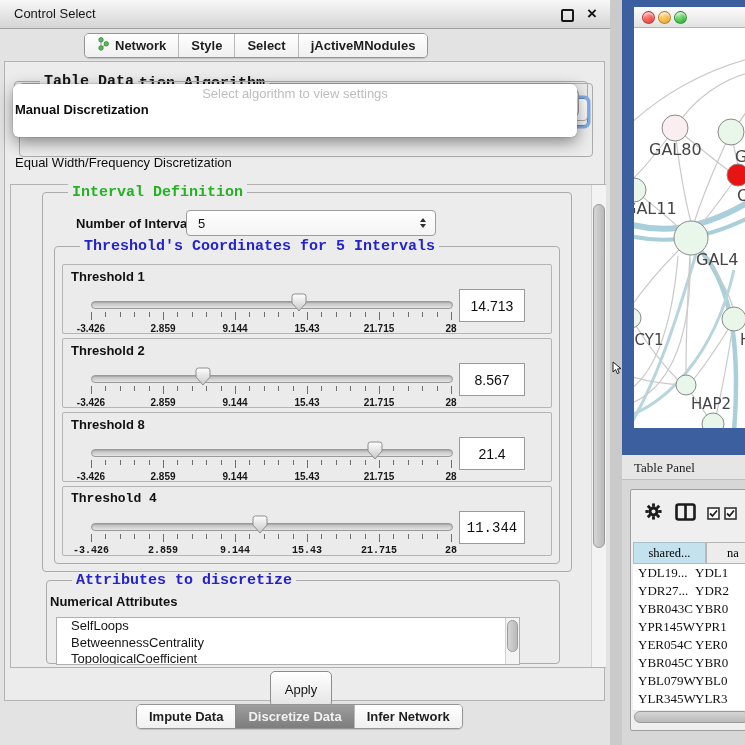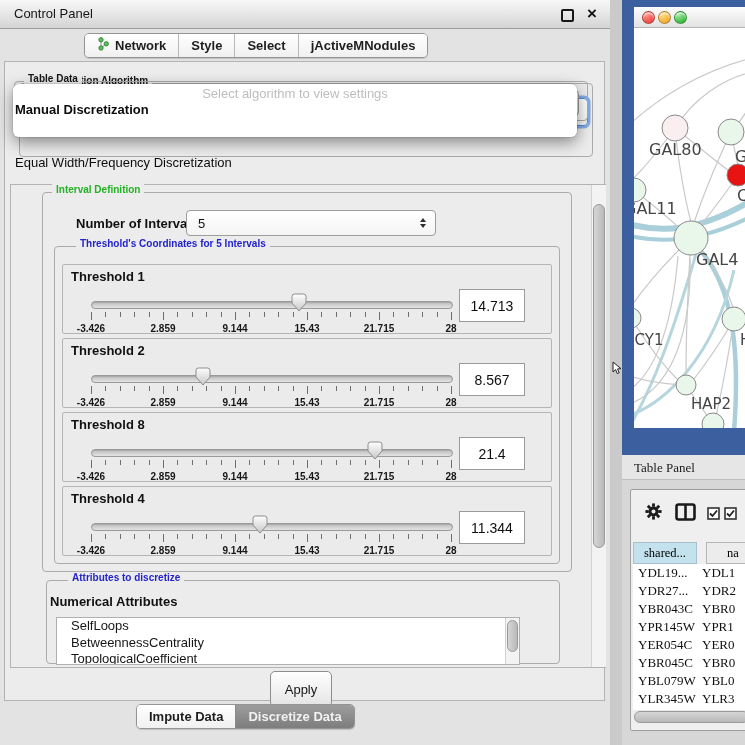--- a/index.html
+++ b/index.html
@@ -21,23 +21,23 @@
           background:#fff;box-shadow:0 1px 1px rgba(0,0,0,.15);}
   .seg{display:flex;align-items:center;gap:5px;padding:0 12px;height:23px;font-size:13px;font-weight:600;
        color:#1e1e1e;background:linear-gradient(#ffffff,#f0f0f0);border-left:1px solid #b9b9b9;white-space:nowrap;}
   .seg:first-child{border-left:none;}
   .seg.sel{background:linear-gradient(#9d9d9d,#7d7d7d);color:#f2f2f2;border-left-color:#8a8a8a;}
 
   .panel-body{position:absolute;left:4px;top:61px;width:601px;height:640px;background:#ececec;border:1px solid #b3b3b3;box-sizing:border-box;}
 
   
   .group{position:absolute;border:1px solid #ababab;border-radius:4px;box-sizing:border-box;}
-  .legend{position:absolute;top:-9px;left:9px;background:#ececec;padding:0 4px;font-size:10px;font-weight:600;color:#161616;white-space:nowrap;}
+  .legend{position:absolute;top:-9px;left:25px;background:#ececec;padding:0 4px;font-size:15px;font-weight:600;color:#161616;white-space:nowrap;font-family:Liberation Mono, monospace;}
   .legend.green{color:#23b223;}
-  .legend.blue{color:#2323cc;margin-left:12px;}
+  .legend.blue{color:#2323cc;}
 
   
   .combo{position:absolute;background:linear-gradient(#ffffff,#f4f4f4);border:1px solid #9d9d9d;border-radius:4px;
          box-sizing:border-box;display:flex;align-items:center;padding:0 28px 0 11px;font-size:13px;color:#111;}
   .combo.focus{border-color:#4f8bd8;box-shadow:0 0 0 2.5px rgba(96,150,226,.75);}
   .spin{position:absolute;right:9px;top:50%;transform:translateY(-50%);display:flex;flex-direction:column;gap:2px;}
   .tri-up{width:0;height:0;border-left:3.5px solid transparent;border-right:3.5px solid transparent;border-bottom:4.5px solid #2e2e2e;}
   .tri-down{width:0;height:0;border-left:3.5px solid transparent;border-right:3.5px solid transparent;border-top:4.5px solid #2e2e2e;}
 
   
@@ -83,32 +83,32 @@
   .net-canvas{position:absolute;left:12px;top:28px;width:111px;height:400px;background:#fff;overflow:hidden;}
 
   .tp-title{position:absolute;left:622px;top:455px;width:123px;height:25px;background:#e6e6e6;border-bottom:1px solid #bdbdbd;box-sizing:border-box;}
   .tp-title span{position:absolute;left:12px;line-height:25px;font-size:13px;color:#1a1a1a;}
   .tp-body{position:absolute;left:622px;top:480px;width:123px;height:265px;background:#d7d7d7;}
   .tp-container{position:absolute;left:8px;top:9px;width:120px;height:242px;background:#efefef;border:1px solid #9e9e9e;border-radius:2px;box-sizing:border-box;}
   .tp-icon{position:absolute;top:12px;}
   .th-cell{position:absolute;top:52px;height:22px;box-sizing:border-box;font-size:12.5px;display:flex;align-items:center;border:1px solid #a9bfc9;}
   .tr-row{position:absolute;left:2px;width:118px;height:18px;font-size:13px;color:#101010;background:#fff;white-space:nowrap;}
   .tr-c1{position:absolute;left:5px;top:1px;}
-  .tr-c2{position:absolute;left:69px;top:1px;}
+  .tr-c2{position:absolute;left:62px;top:1px;}
 
   .cursor{position:absolute;left:612px;top:361px;z-index:80;}
 </style>
 </head>
 <body>
 
 <div id="root">
 
   <div class="cp">
     <div class="cp-titlebar">
-      <span class="cp-title">Control Panel</span>
+      <span class="cp-title">Control Select</span>
       <span class="win-float"></span>
       <span class="win-close">×</span>
     </div>
 
     <div id="top-tabs" class="segbar" style="left:84px;top:33px;">
         <div class="seg">
           <span><svg width="13" height="14" viewBox="0 0 13 14">
               <g stroke="#9a9a9a" stroke-width="1">
                 <line x1="4" y1="3" x2="4" y2="11"></line>
                 <line x1="4" y1="11" x2="9.3" y2="6.8"></line>
@@ -324,21 +324,21 @@
           </div>
           <span class="tick-label" style="left: 0px; top: 32px;">-3.426</span>
           <span class="tick-label" style="left: 72px; top: 32px;">2.859</span>
           <span class="tick-label" style="left: 144px; top: 32px;">9.144</span>
           <span class="tick-label" style="left: 216px; top: 32px;">15.43</span>
           <span class="tick-label" style="left: 288px; top: 32px;">21.715</span>
           <span class="tick-label" style="left: 360px; top: 32px;">28</span>
         </div>
         <div class="valbox">21.4</div>
       </div>
-      <div class="tbox" style="top: 486px;">
+      <div class="tbox" style="top: 486px; font-family: Liberation Mono, monospace;">
         <div class="t-label">Threshold 4</div>
         <div class="slider">
           <div class="track"></div>
           <div class="thumb" style="left: 161.197px;"><svg width="16" height="19" viewBox="0 0 16 19">
               <defs>
                 <linearGradient id="tg3" x1="0" y1="0" x2="0" y2="1">
                   <stop offset="0" stop-color="#fefefe"></stop>
                   <stop offset="1" stop-color="#c8c8c8"></stop>
                 </linearGradient>
               </defs>
@@ -404,20 +404,23 @@
 
     <div class="apply-btn">Apply</div>
 
     <div id="bottom-tabs" class="segbar" style="left:136px;top:704px;">
       <div class="seg">
         <span>Impute Data</span>
       </div>
       <div class="seg sel">
         <span>Discretize Data</span>
       </div>
+      <div class="seg">
+        <span>Infer Network</span>
+      </div>
     </div>
   </div>
 
   <div class="gap-strip"></div>
 
   <div class="net-window">
     <div class="net-titlebar">
       <span class="light" style="left:8px;background:radial-gradient(circle at 35% 30%, #ff8d85, #f2544e 60%, #d6423c);"></span>
       <span class="light" style="left:24px;background:radial-gradient(circle at 35% 30%, #ffd87e, #f6b53d 60%, #dd9c22);"></span>
       <span class="light" style="left:40px;background:radial-gradient(circle at 35% 30%, #9fe8a0, #46c249 60%, #2fa536);"></span>
@@ -514,21 +517,21 @@
           <path d="M3 6.5 L5.5 9 L10 3.5" fill="none" stroke="#222" stroke-width="1.8"></path>
         </svg>
       </span>
       <span class="tp-icon" style="left:93px;top:16px;">
         <svg width="13" height="13" viewBox="0 0 13 13">
           <rect x="1" y="1" width="11" height="11" fill="#fff" stroke="#333" stroke-width="1.6"></rect>
           <path d="M3 6.5 L5.5 9 L10 3.5" fill="none" stroke="#222" stroke-width="1.8"></path>
         </svg>
       </span>
 
-      <div class="th-cell" style="left:2px;width:64px;background:#c3e2ee;justify-content:center;">
+      <div class="th-cell" style="left:2px;width:73px;background:#c3e2ee;justify-content:center;">
         <span>shared...</span>
       </div>
       <div class="th-cell" style="left:75px;width:46px;background:#ececec;border-color:#b5b5b5;padding-left:20px;">
         <span>na</span>
       </div>
 
       <div id="tp-rows" style="position:absolute;left:0;top:74px;width:120px;height:146px;overflow:hidden;">
         <div class="tr-row" style="top: 0px;">
           <span class="tr-c1">YDL19...</span>
           <span class="tr-c2">YDL1</span>

